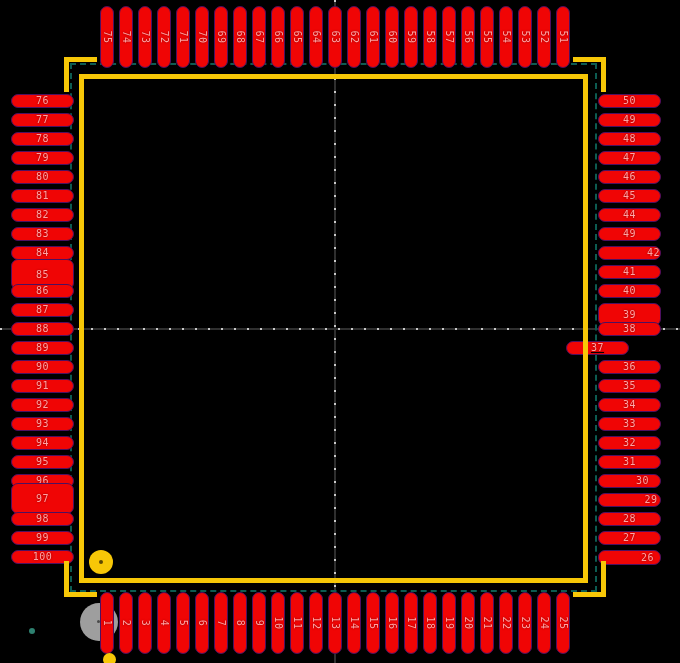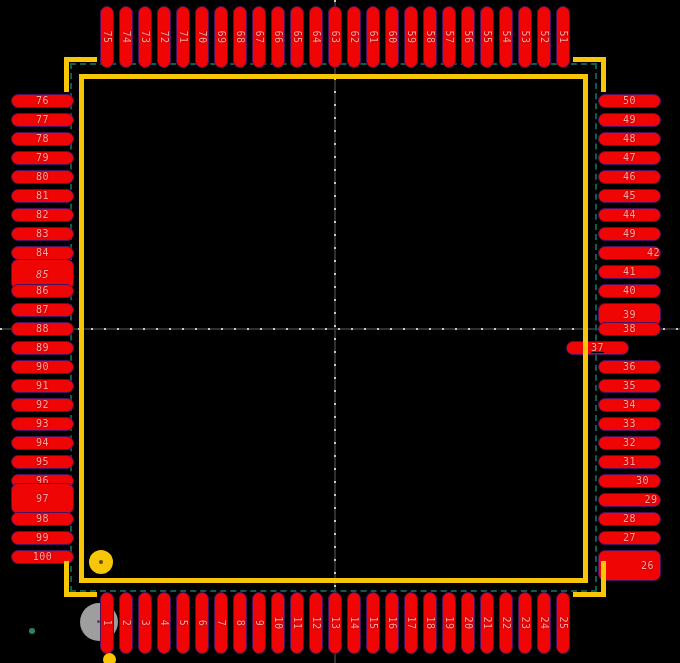--- a/index.html
+++ b/index.html
@@ -229,21 +229,21 @@
       </div>
       <div class="pad" style="left: 598px; top: 493.25px; width: 63px; height: 13.5px; padding-left: 43px;">
         <span>29</span>
       </div>
       <div class="pad" style="left: 598px; top: 512.25px; width: 63px; height: 13.5px;">
         <span>28</span>
       </div>
       <div class="pad" style="left: 598px; top: 531.25px; width: 63px; height: 13.5px;">
         <span>27</span>
       </div>
-      <div class="pad" style="left: 598px; top: 550.25px; width: 63px; height: 31px; padding-left: 36px;">
+      <div class="pad" style="left: 598px; top: 550.25px; width: 63px; height: 15px; padding-left: 36px;">
         <span>26</span>
       </div>
     </div>
   <div id="pads-bottom">
       <div class="pad vert" style="left: 100.25px; top: 592px; width: 13.5px; height: 62px;">
         <span>1</span>
       </div>
       <div class="pad vert" style="left: 119.25px; top: 592px; width: 13.5px; height: 62px;">
         <span>2</span>
       </div>
@@ -338,21 +338,21 @@
       </div>
       <div class="pad" style="left: 11px; top: 208.25px; width: 63px; height: 13.5px;">
         <span>82</span>
       </div>
       <div class="pad" style="left: 11px; top: 227.25px; width: 63px; height: 13.5px;">
         <span>83</span>
       </div>
       <div class="pad" style="left: 11px; top: 246.25px; width: 63px; height: 13.5px;">
         <span>84</span>
       </div>
-      <div class="pad" style="left: 11px; top: 259px; width: 63px; height: 31px; font-style: italic;">
+      <div class="pad" style="left: 11px; top: 259px; width: 63px; height: 31px;">
         <span>85</span>
       </div>
       <div class="pad" style="left: 11px; top: 284.25px; width: 63px; height: 13.5px;">
         <span>86</span>
       </div>
       <div class="pad" style="left: 11px; top: 303.25px; width: 63px; height: 13.5px;">
         <span>87</span>
       </div>
       <div class="pad" style="left: 11px; top: 322.25px; width: 63px; height: 13.5px;">
         <span>88</span>

